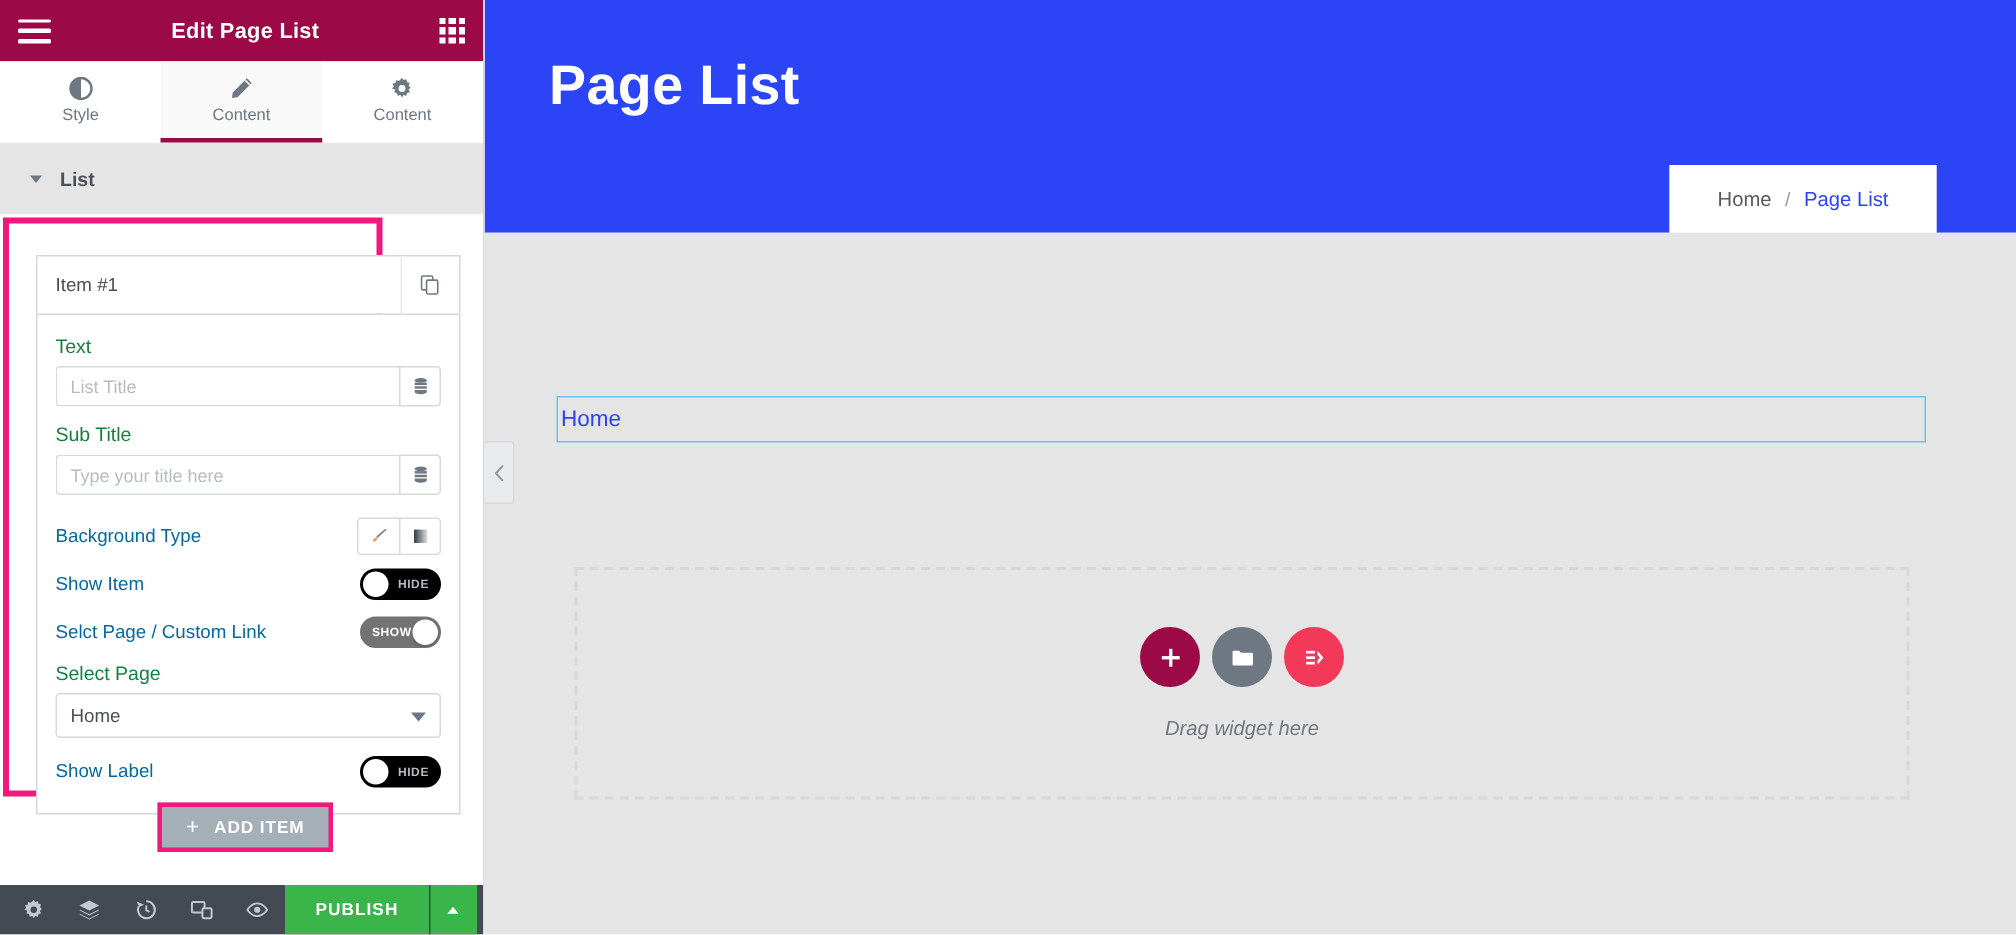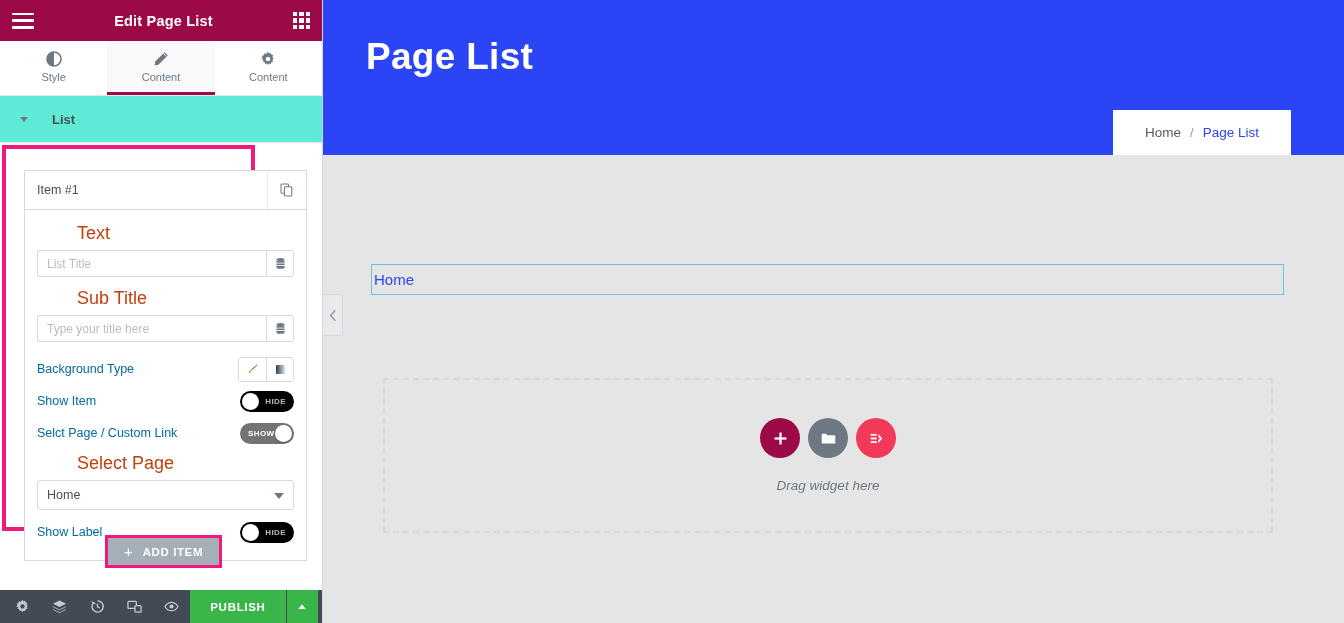--- a/index.html
+++ b/index.html
@@ -48,22 +48,22 @@
     border-bottom: 3px solid transparent;
     background: #ffffff;
   }
   .tab.active { background: #f9f9f9; border-bottom-color: #9b0a46; }
   .tab .ticon { width: 16px; height: 16px; display: block; }
   .tab .tlabel { line-height: 1; }
 
   
   .section-head {
     height: 47px; flex: 0 0 47px;
-    display: flex; align-items: center; gap: 24px;
-    padding: 0 20px; background: #5eead4;
+    display: flex; align-items: center; gap: 12px;
+    padding: 0 20px; background: #e5e5e5;
     border-bottom: 1px solid #e6e9ec;
     cursor: pointer;
   }
   .section-head .caret {
     width: 0; height: 0; border-left: 4.5px solid transparent;
     border-right: 4.5px solid transparent; border-top: 5px solid #6d7882;
   }
   .section-head .stitle { font-size: 13px; color: #495157; font-weight: bold; }
 
   
@@ -86,21 +86,21 @@
   }
   .item-row .item-tool {
     width: 39px; border-left: 1px solid #e6e9ec;
     display: flex; align-items: center; justify-content: center; cursor: pointer;
   }
 
   .item-fields {
     border: 1px solid #d5d8dc; background: #ffffff;
     padding: 13px 12px 12px 12px;
   }
-  .fld-label { font-size: 18px; color: #c2410c; margin-bottom: 6px; display: block; margin-left: 40px; }
+  .fld-label { font-size: 13px; color: #15803d; margin-bottom: 6px; display: block; }
   .inp-wrap { display: flex; height: 27px; margin-bottom: 11px; }
   .inp-wrap input {
     flex: 1; border: 1px solid #d5d8dc; border-right: none;
     padding: 0 9px; font-size: 12px; color: #495157;
     font-family: "Liberation Sans", sans-serif; outline: none; background: #fff;
     border-radius: 3px 0 0 3px;
   }
   .inp-wrap input::placeholder { color: #b6bcc1; }
   .dyn-btn {
     width: 28px; border: 1px solid #d5d8dc; background: #ffffff;

